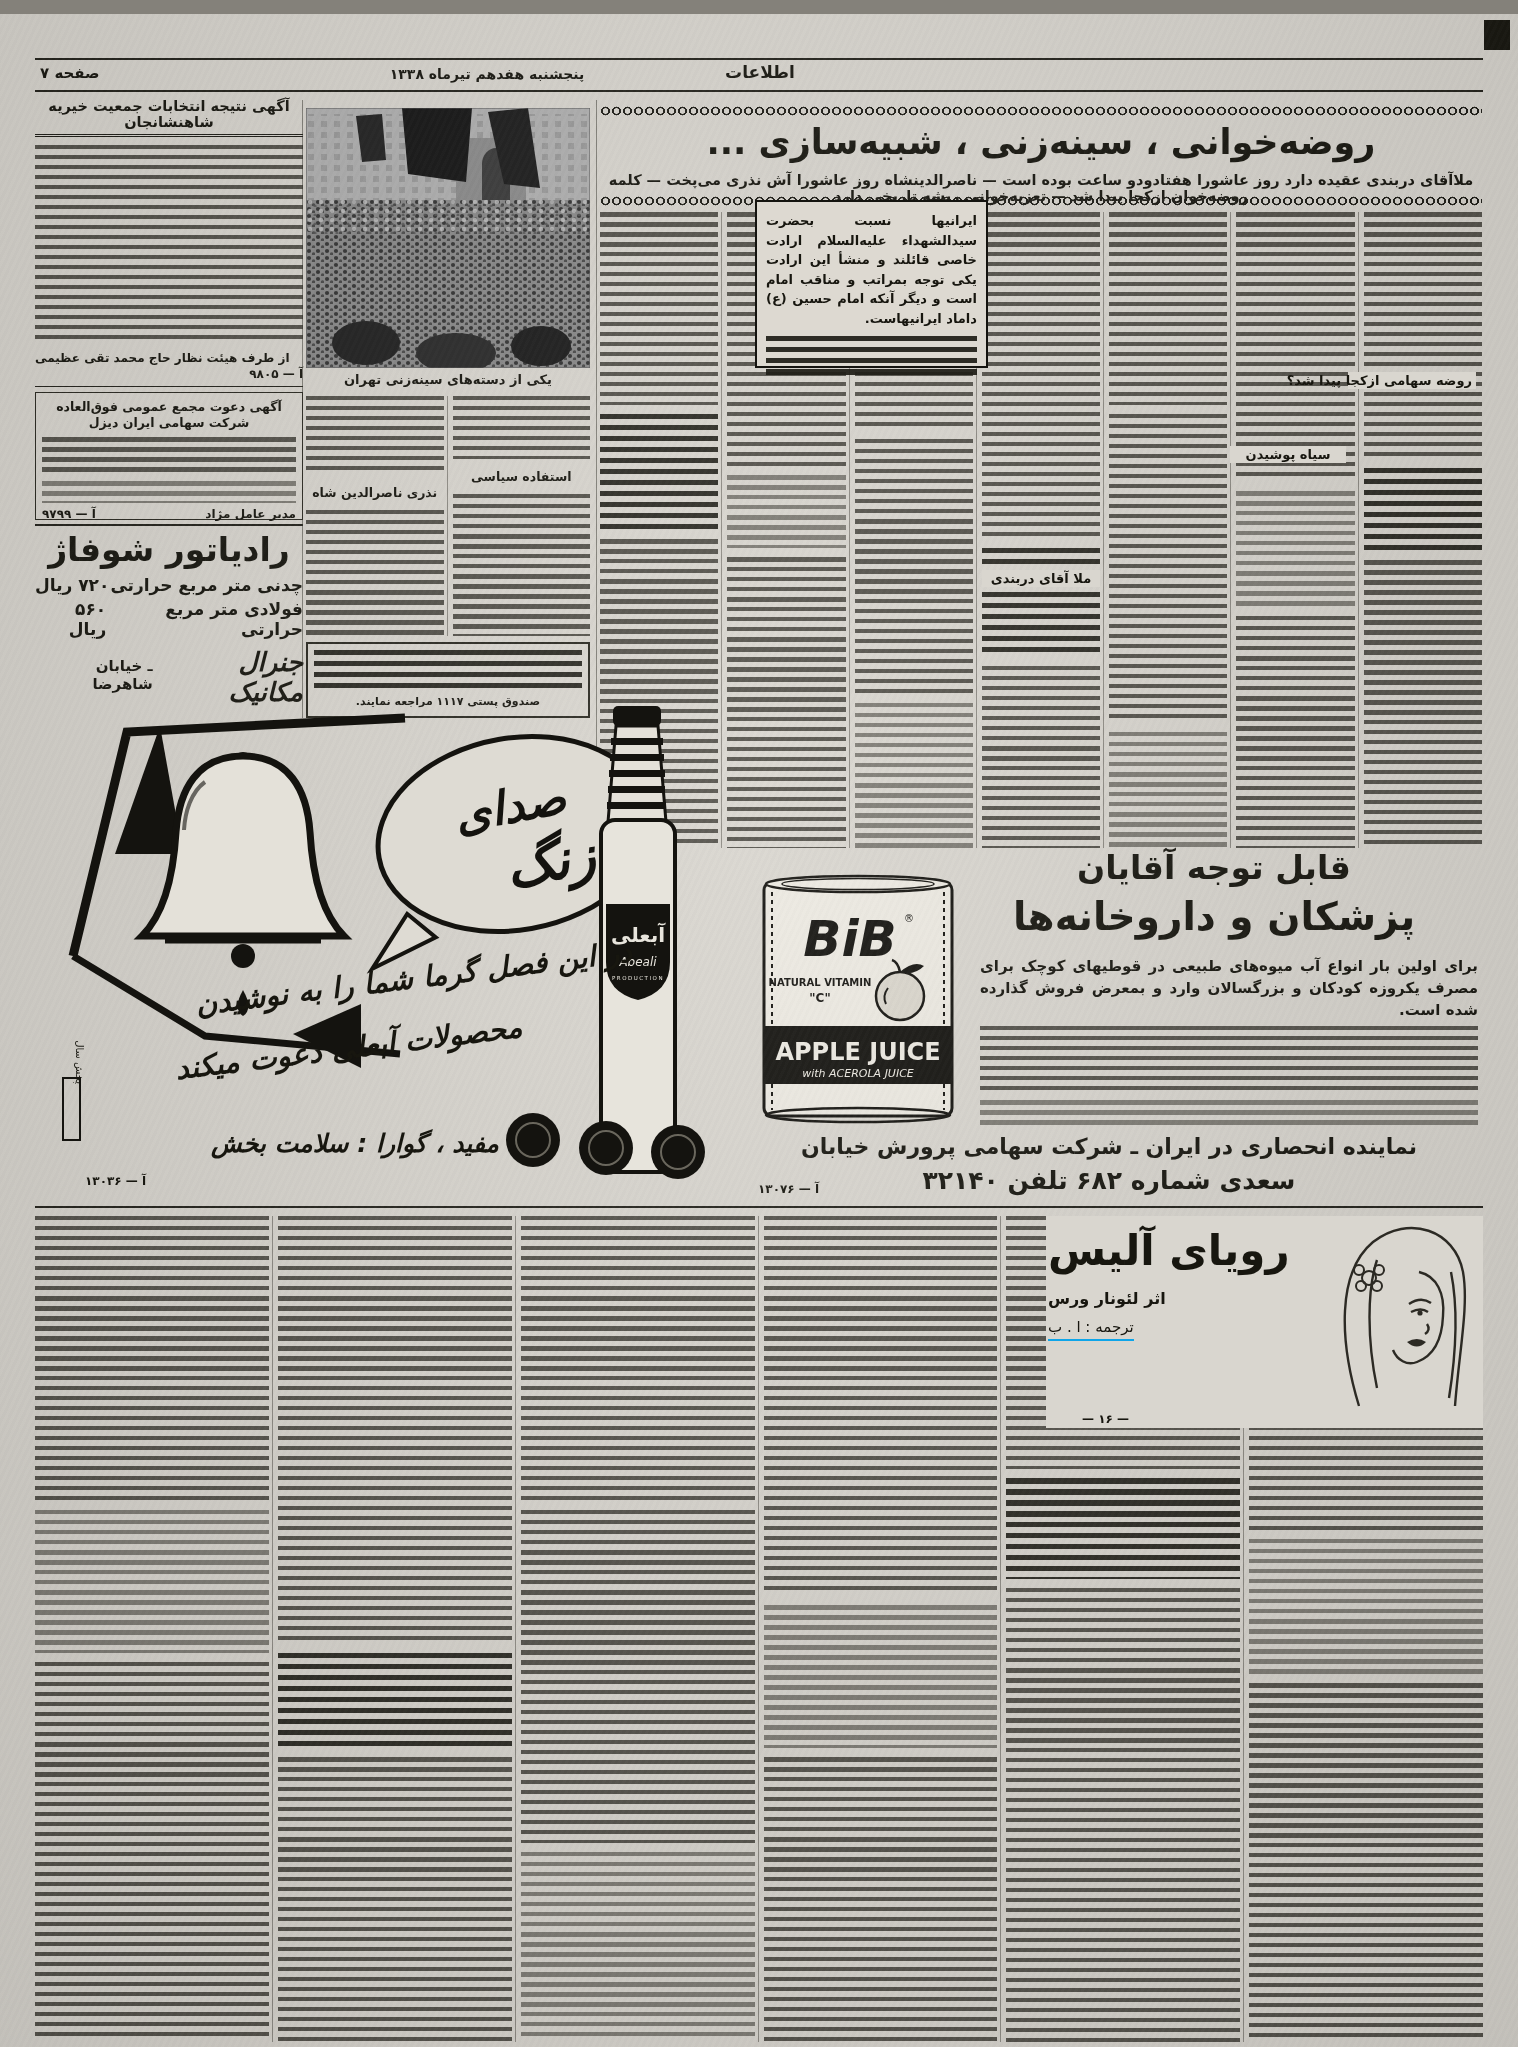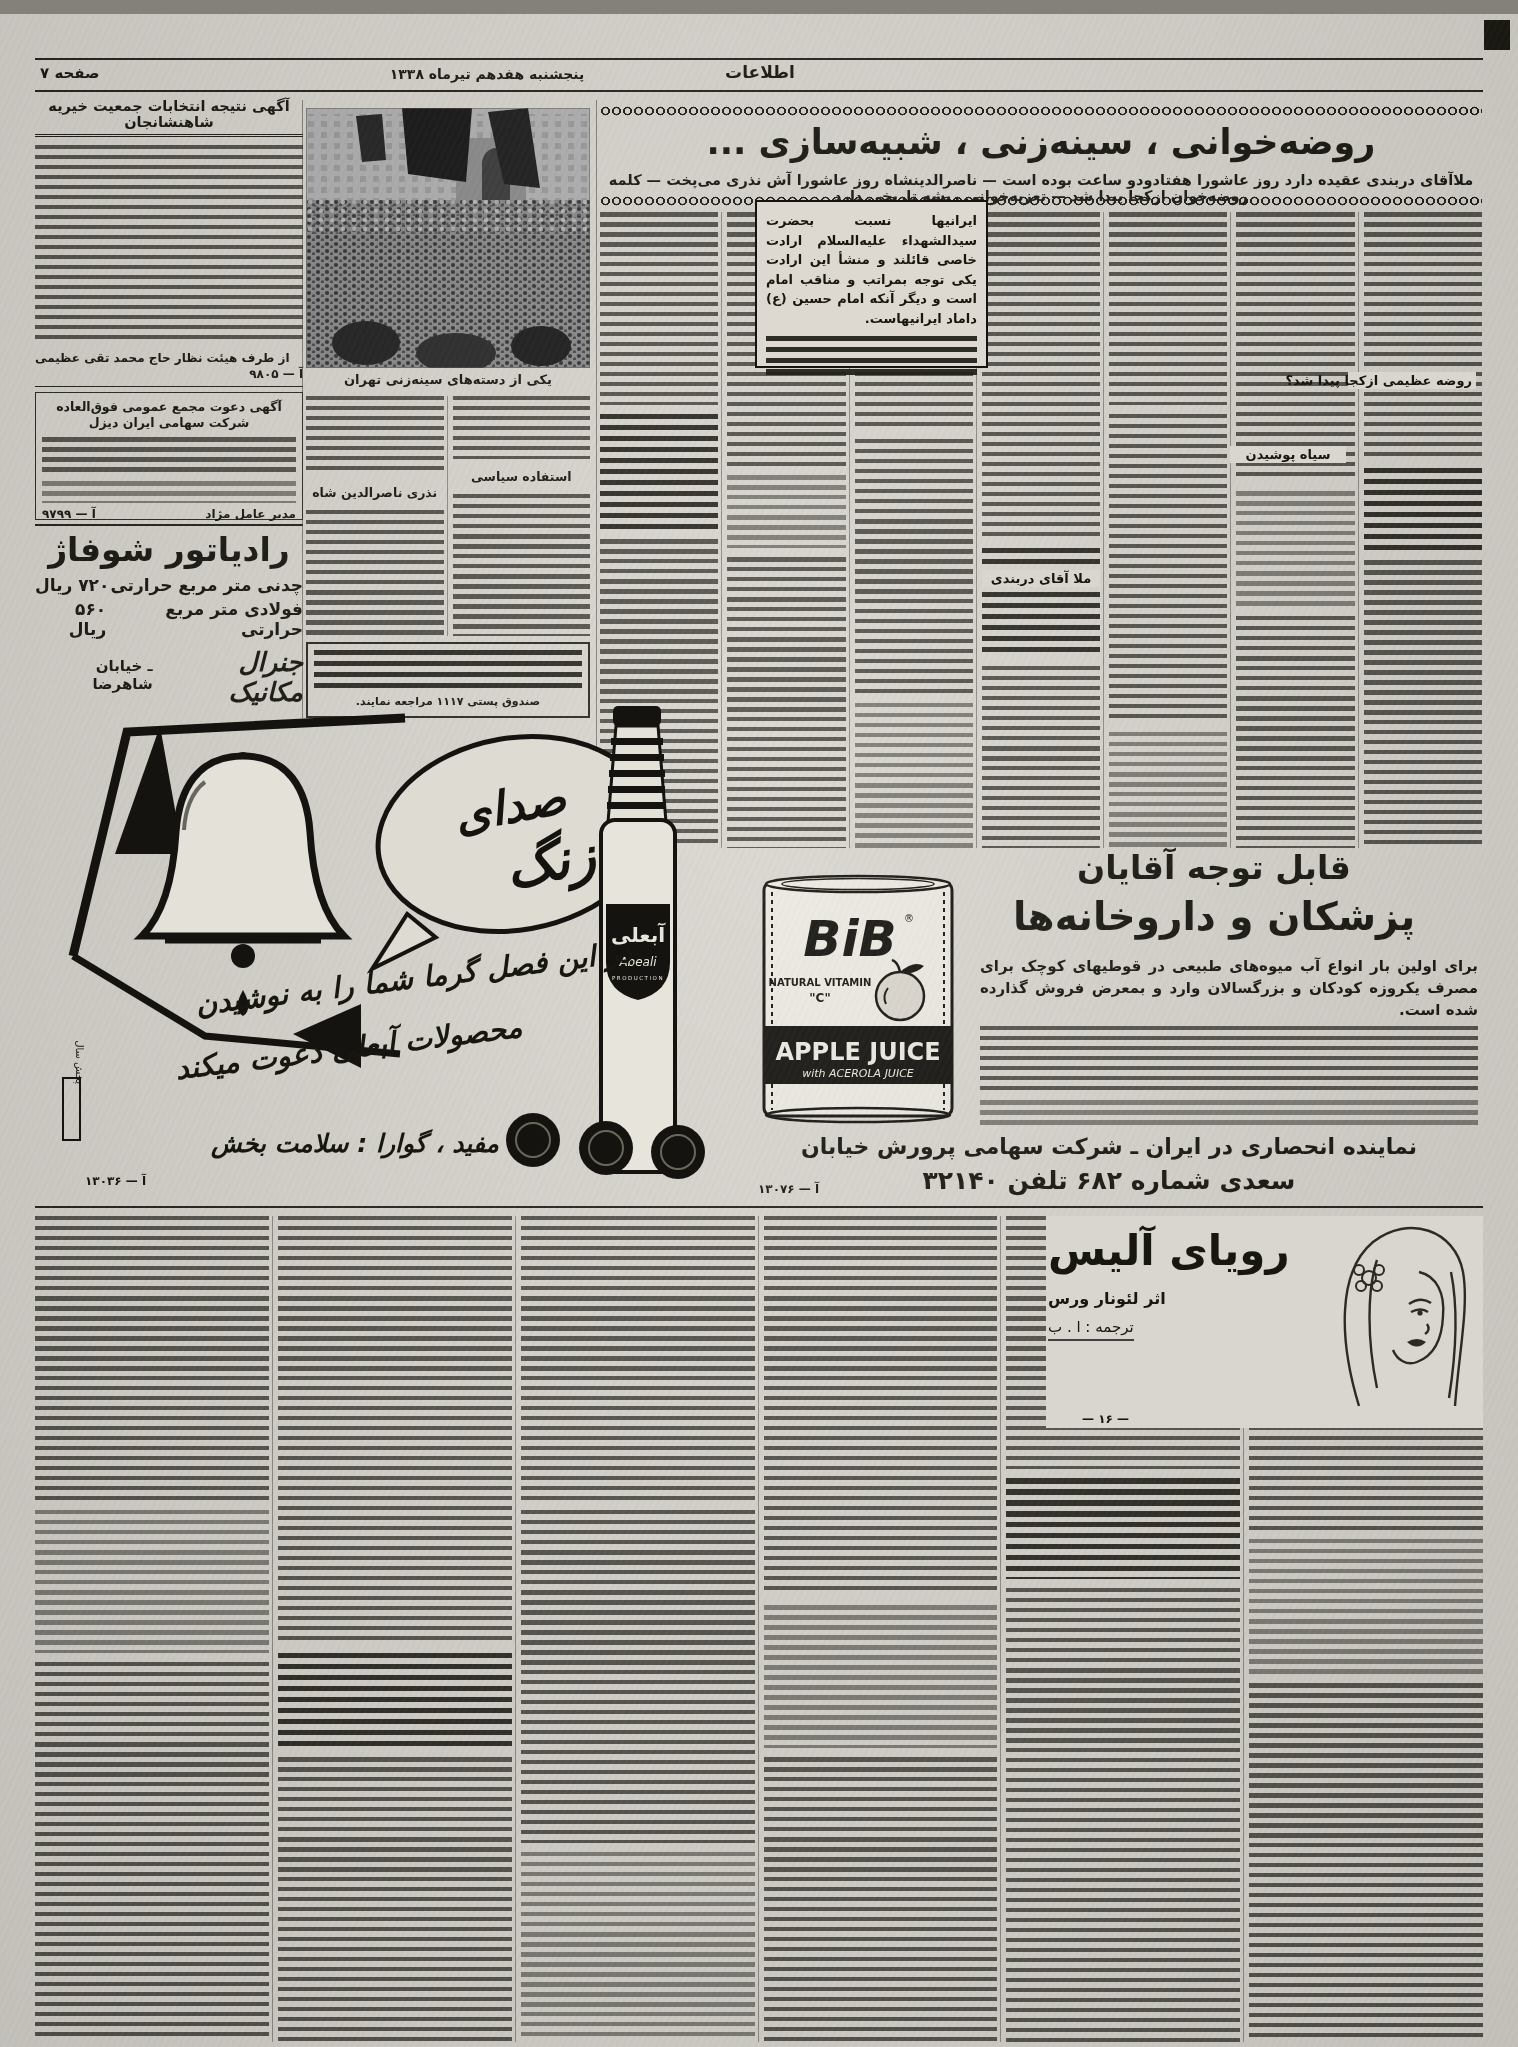--- a/index.html
+++ b/index.html
@@ -168,21 +168,21 @@
         <div class="ft bd" style="flex:3"></div>
         <div class="ft" style="flex:8"></div>
       </div>
     </div>
 
     <div class="abs" style="left:155px;top:100px;width:233px;height:168px;background:#ddd9d1;border:2.5px solid #14130f;padding:9px;z-index:4">
       <div style="font-size:13px;font-weight:bold;line-height:1.5;text-align:justify">ایرانیها نسبت بحضرت سیدالشهداء علیه‌السلام ارادت خاصی قائلند و منشأ این ارادت یکی توجه بمراتب و مناقب امام است و دیگر آنکه امام حسین (ع) داماد ایرانیهاست.</div>
       <div class="ft bd" style="height:42px;margin-top:8px"></div>
     </div>
 
-    <div class="subhead" style="left:748px;top:272px;width:128px">روضه عظیمی ازکجا پیدا شد؟</div>
+    <div class="subhead" style="left:748px;top:272px;width:128px">روضه سهامی ازکجا پیدا شد؟</div>
     <div class="subhead" style="left:630px;top:346px;width:116px">سیاه پوشیدن</div>
     <div class="subhead" style="left:382px;top:470px;width:118px">ملا آقای دربندی</div>
   </section>
 
   <svg class="abs" style="left:55px;top:690px;z-index:5" width="670" height="480" viewBox="0 0 670 480">
     <path d="M18,252 L72,28 L350,14" fill="none" stroke="#14130f" stroke-width="9"></path>
     <path d="M18,252 L150,332 L345,350" fill="none" stroke="#14130f" stroke-width="7"></path>
     <path d="M60,150 L105,22 L128,150 Z" fill="#14130f"></path>
     <path d="M238,330 L306,300 L306,364 Z" fill="#14130f"></path>
     <g>
@@ -319,19 +319,19 @@
           <circle cx="38" cy="58" r="7"></circle>
             <circle cx="28" cy="50" r="5"></circle>
             <circle cx="48" cy="50" r="5"></circle>
           <circle cx="30" cy="66" r="5"></circle>
             <circle cx="46" cy="66" r="5"></circle>
         </g>
       </svg>
       <div style="flex:1;display:flex;flex-direction:column;align-items:flex-end">
         <div style="font-size:42px;font-weight:bold;margin-top:6px">رویای آلیس</div>
         <div style="font-size:16px;font-weight:bold;margin-top:14px">اثر لئونار ورس</div>
-        <div style="font-size:15px;margin-top:10px;border-bottom:2px solid #404040;padding-bottom:3px">ترجمه : ا . ب</div>
+        <div style="font-size:15px;margin-top:10px;border-bottom:2px solid #0ea5e9;padding-bottom:3px">ترجمه : ا . ب</div>
       </div>
       <div style="position:absolute;left:36px;bottom:2px;font-size:12px;font-weight:bold">— ۱۶ —</div>
     </div>
   </div>
 
 </div>
 
 </body></html>

